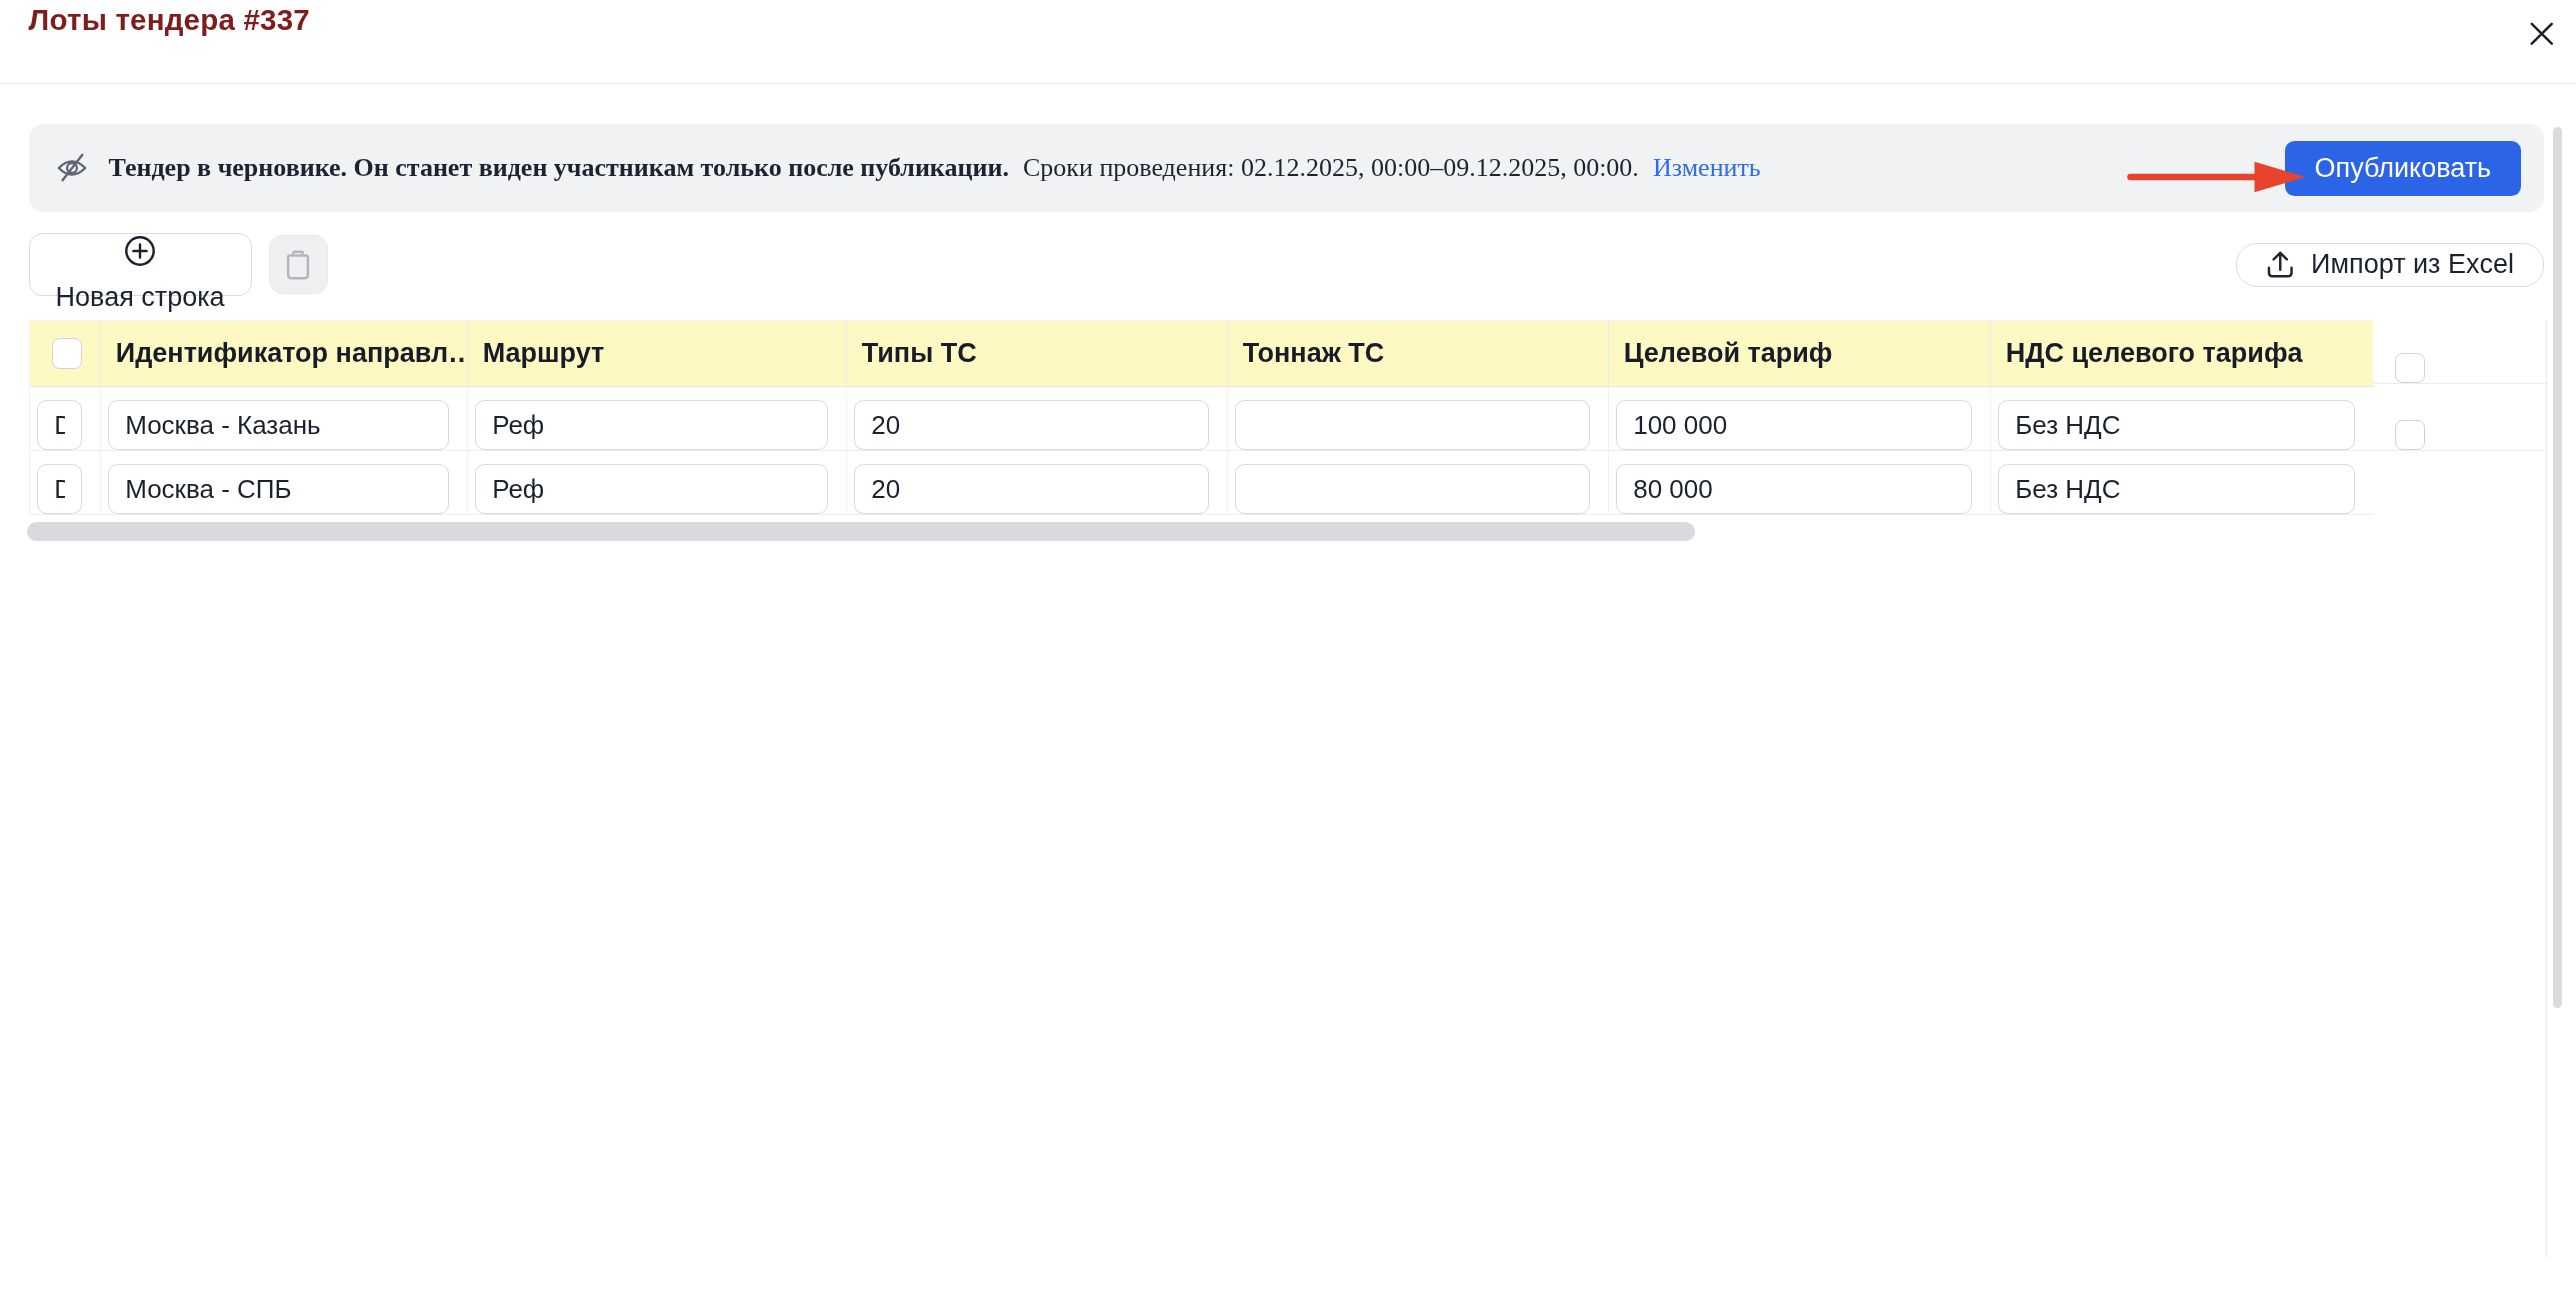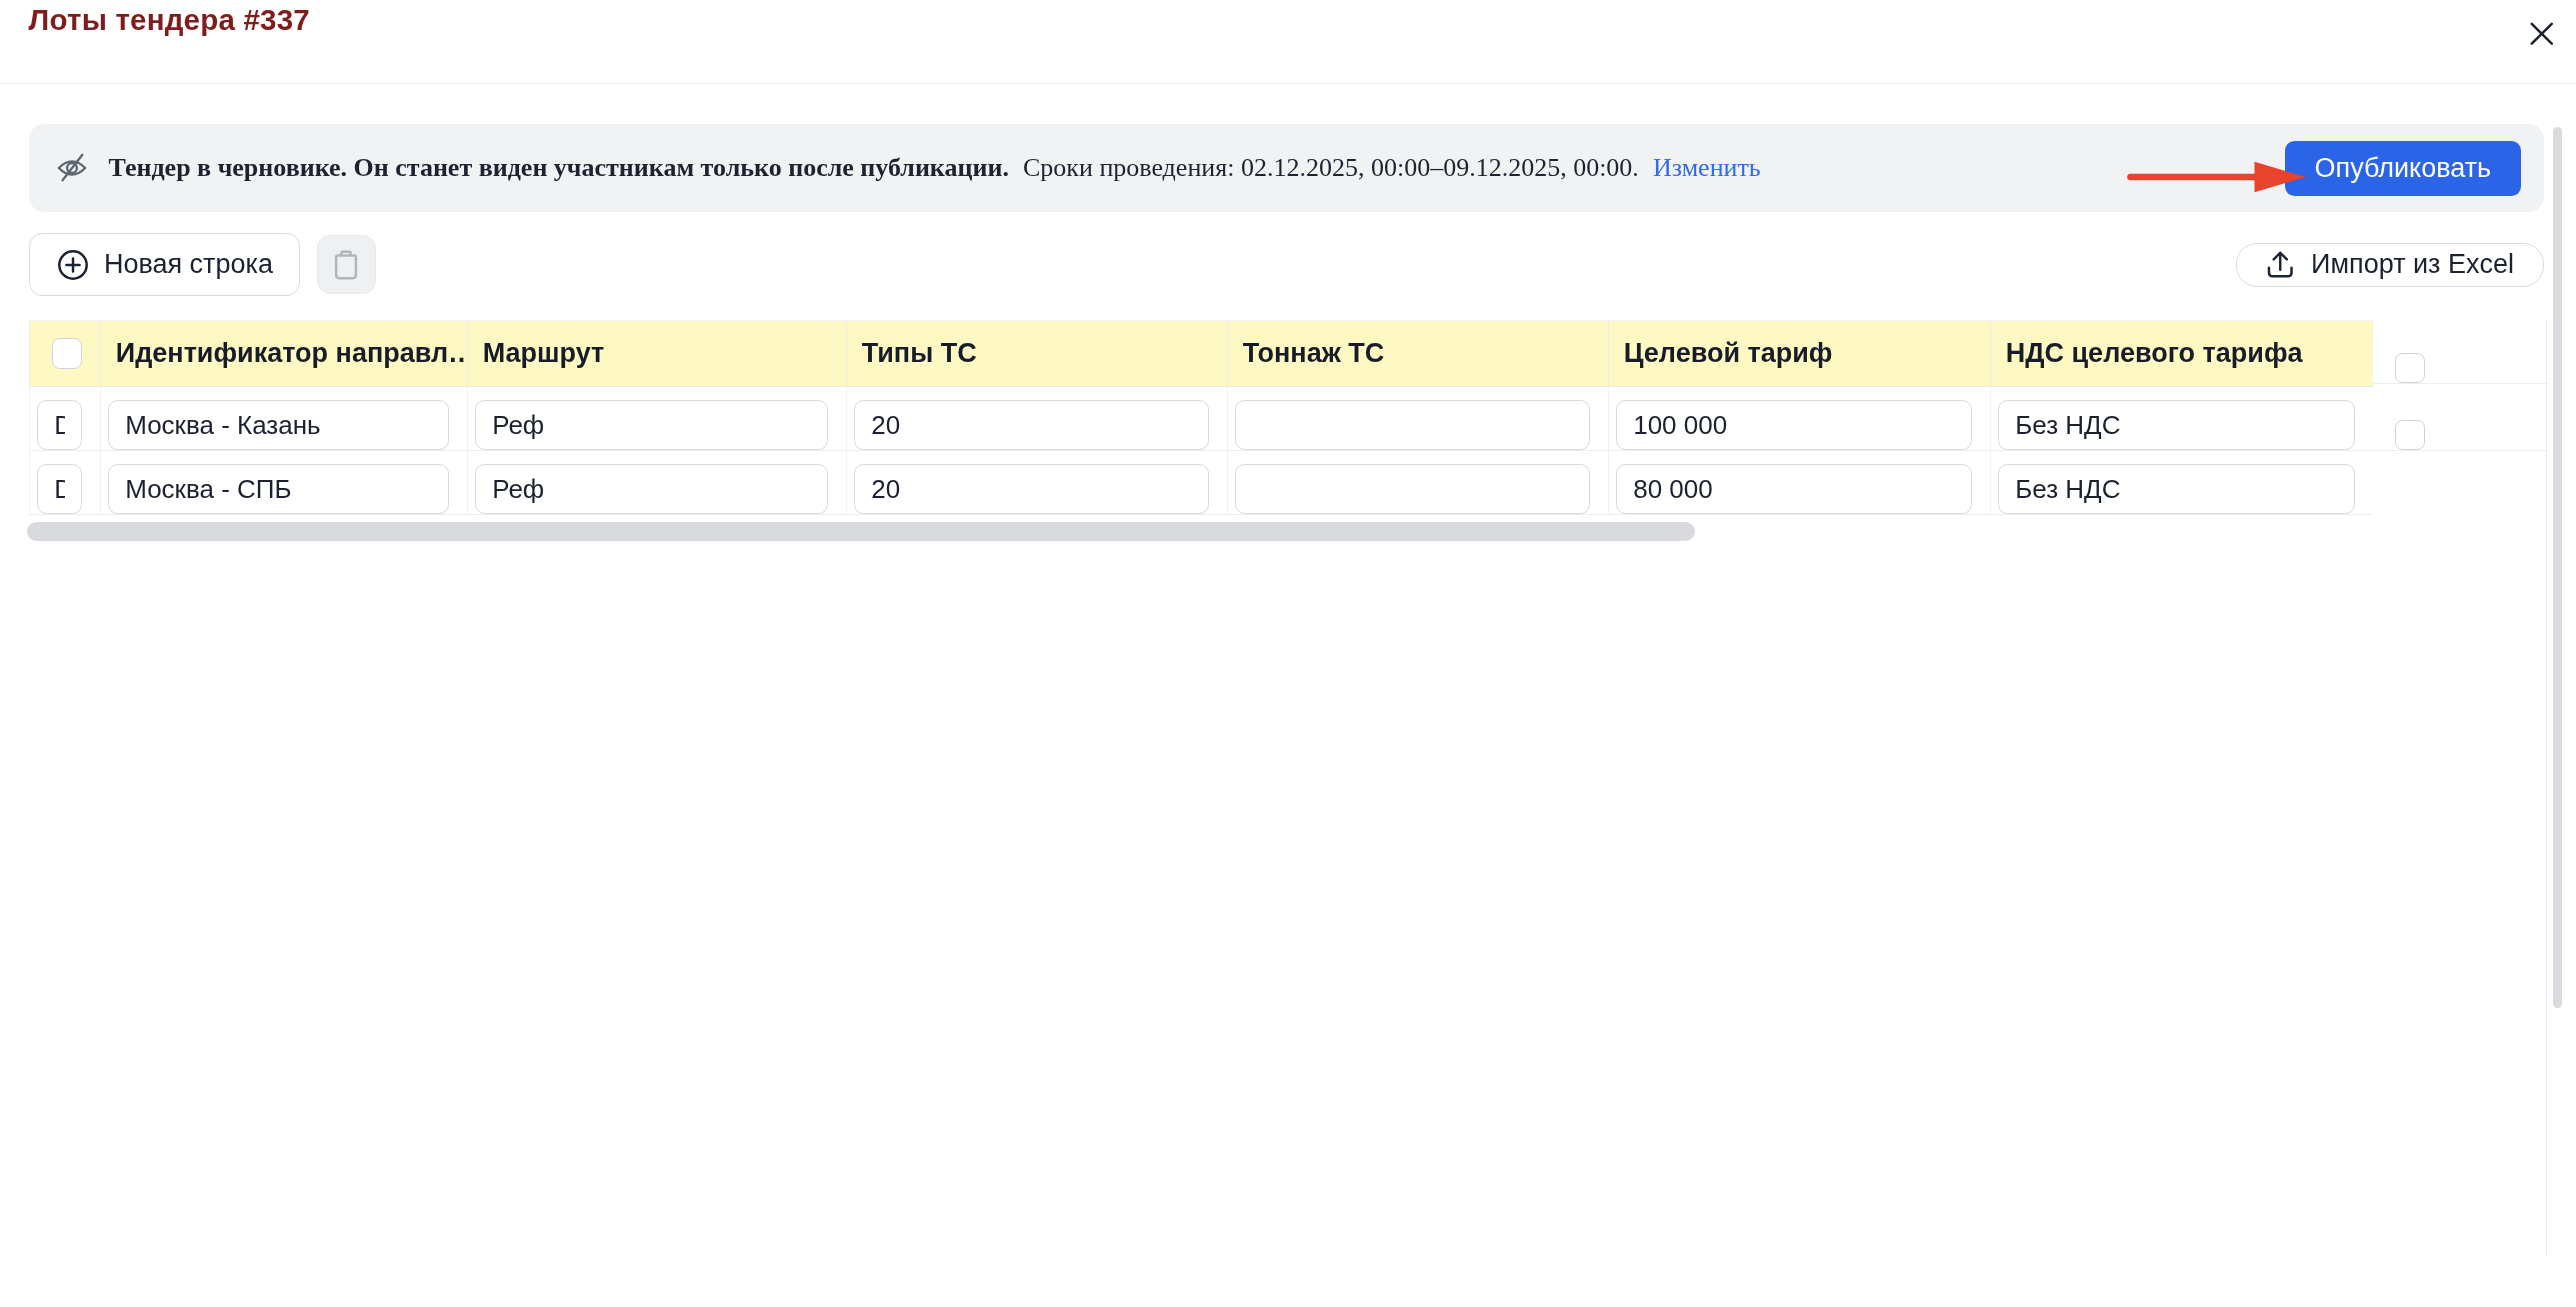--- a/index.html
+++ b/index.html
@@ -53,21 +53,21 @@
 
   
   .toolbar {
     position:absolute; left:28.6px; top:233px; width:2515px; height:63px;
     display:flex; align-items:center;
   }
   .btn-newrow {
     height:63px; padding:0 26px;
     background:#fff; border:1.4px solid #d8dadd; border-radius:13.3px;
     display:flex; align-items:center; gap:14.3px;
-    font-size:27px; font-family:inherit; color:#1b2130; cursor:pointer;
+    font-size:27px; font-family:inherit; color:#1b2130; cursor:pointer;flex-direction:column;
   }
   .btn-trash {
     margin-left:17px;
     width:59px; height:59px;
     background:#eff0f2; border:1px solid #e7e9eb; border-radius:13.3px;
     display:flex; align-items:center; justify-content:center; cursor:pointer;
   }
   .btn-import {
     margin-left:auto;
     height:44px; padding:0 28.6px;

